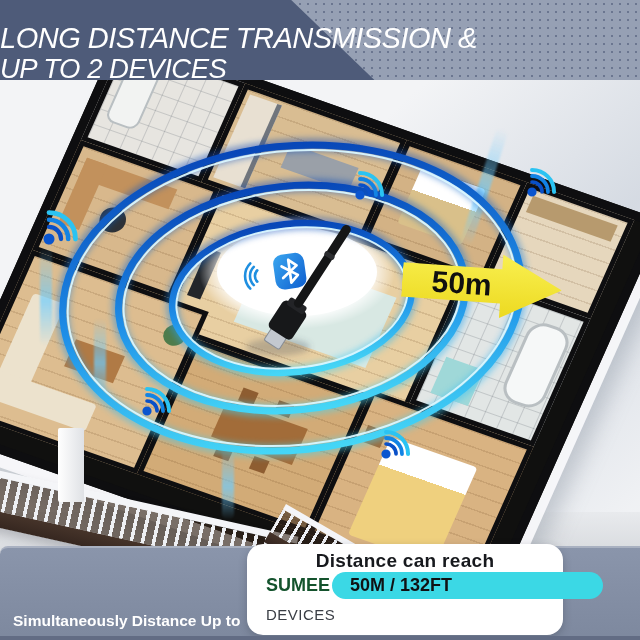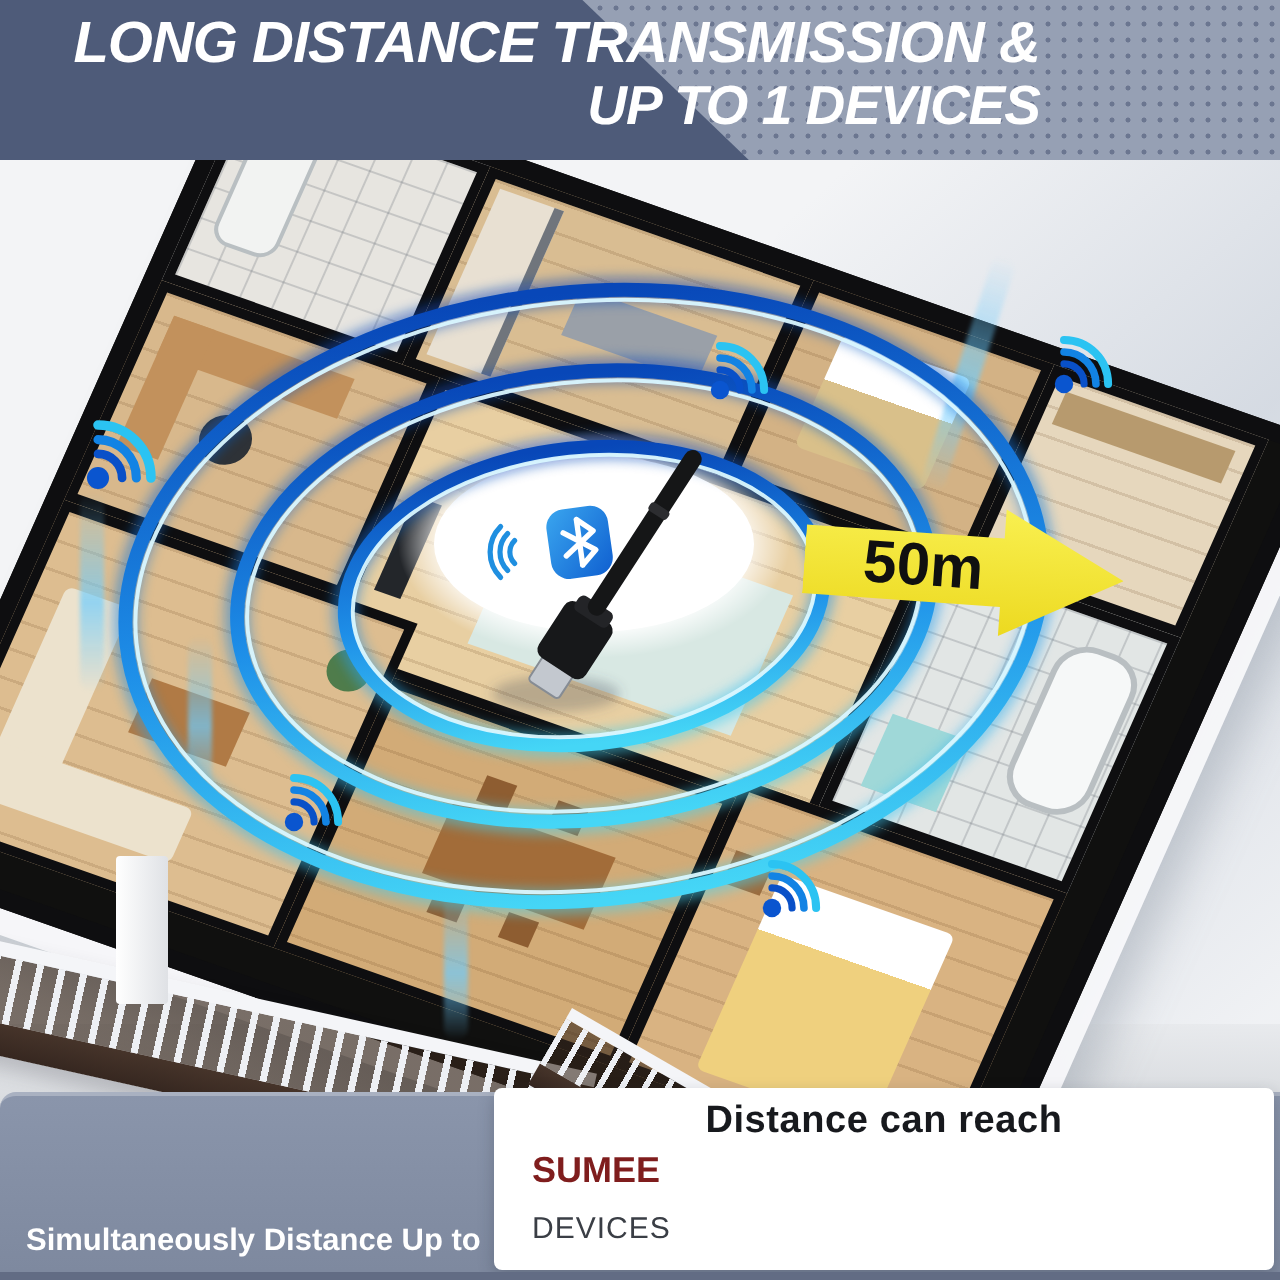--- a/index.html
+++ b/index.html
@@ -47,36 +47,36 @@
     background:linear-gradient(180deg,#f9f051,#ecd91f);
     clip-path:polygon(0 24%,62% 24%,62% 2%,100% 50%,62% 98%,62% 76%,0 76%);}
   .arrow span{position:absolute;left:0;top:0;width:62%;height:100%;display:flex;align-items:center;justify-content:center;
     padding-left:10px;font-size:30px;font-weight:800;color:#101010;letter-spacing:0;}
 
   
   .banner{position:absolute;left:0;top:0;width:640px;height:80px;z-index:10;
     background-color:#96a0b4;
     background-image:radial-gradient(circle,#6b7690 1.1px,rgba(0,0,0,0) 1.4px);background-size:8px 8px;}
   .banner .dark{position:absolute;inset:0;background:#4e5b79;clip-path:polygon(0 0,45.5% 0,58.5% 100%,0 100%);}
-  .banner .txt{position:absolute;left:0;top:6px;width:520px;text-align:right;color:#ffffff;
-    font-style:italic;font-weight:700;line-height:1.12;letter-spacing:-0.5px;}
+  .banner .txt{position:absolute;left:0;top:22px;width:520px;text-align:left;color:#ffffff;
+    font-style:italic;font-weight:400;line-height:1.12;letter-spacing:-0.5px;}
   .banner .l1{font-size:29px;}
   .banner .l2{font-size:27.5px;}
 
   
   .infobar{position:absolute;left:0;top:546px;width:640px;height:94px;z-index:10;
     background:linear-gradient(#8a95ab,#7d889e);border-top:2px solid #a9b1c1;border-top-left-radius:8px;}
   .infobar .edge{position:absolute;left:0;bottom:0;width:100%;height:6px;background:#626c84;}
   .infotext{position:absolute;left:13px;top:10px;color:#ffffff;font-size:15.5px;font-weight:600;line-height:1.62;white-space:pre-wrap;}
 
   
-  .card{position:absolute;left:247px;top:-4px;width:390px;height:91px;background:#ffffff;border-radius:4px;
+  .card{position:absolute;left:247px;top:-4px;width:316px;height:91px;background:#ffffff;border-radius:16px;
     box-shadow:0 3px 8px rgba(40,45,60,.28);}
   .card .title{position:absolute;left:0;top:6px;width:100%;text-align:center;font-size:19px;font-weight:700;color:#17191d;letter-spacing:.3px;}
-  .row-label{position:absolute;color:#7f1d1d;}
+  .row-label{position:absolute;color:#14532d;}
   .lbl-brand{left:19px;top:31px;font-size:18px;font-weight:800;}
   .lbl-others{left:19px;top:62px;font-size:15px;font-weight:500;color:#3a3e45;letter-spacing:.5px;}
   .pill{position:absolute;border-radius:14px;background:#3bd8e5;color:#101113;font-weight:800;font-size:18px;
     display:flex;align-items:center;padding-left:18px;box-sizing:border-box;}
   .pill-main{left:85px;top:28px;width:271px;height:27px;}
   .track{position:absolute;left:85px;top:59px;width:272px;height:25px;border-radius:13px;background:#c9cac5;}
   .pill-small{left:0;top:0;width:68px;height:25px;border-radius:13px;font-size:17px;}
 </style>
 </head>
 <body>
@@ -216,33 +216,34 @@
   </svg>
 
   <div class="arrow">
     <span>50m</span>
   </div>
 
   <div class="banner">
     <div class="dark"></div>
     <div class="txt">
       <div class="l1">LONG DISTANCE TRANSMISSION &amp;</div>
-      <div class="l2">UP TO 1 DEVICES</div>
+      <div class="l2">UP TO 2 DEVICES</div>
     </div>
   </div>
 
   <div class="infobar">
     <div class="infotext">
       <div>Simultaneously Distance Up to</div>
       
       
     </div>
 
     <div class="card">
       <div class="title">Distance can reach</div>
       <div class="row-label lbl-brand">SUMEE</div>
+      <div class="pill pill-main">50M / 132FT</div>
       <div class="row-label lbl-others">DEVICES</div>
     </div>
 
     <div class="edge"></div>
   </div>
 
 </div>
 
 </body></html>

